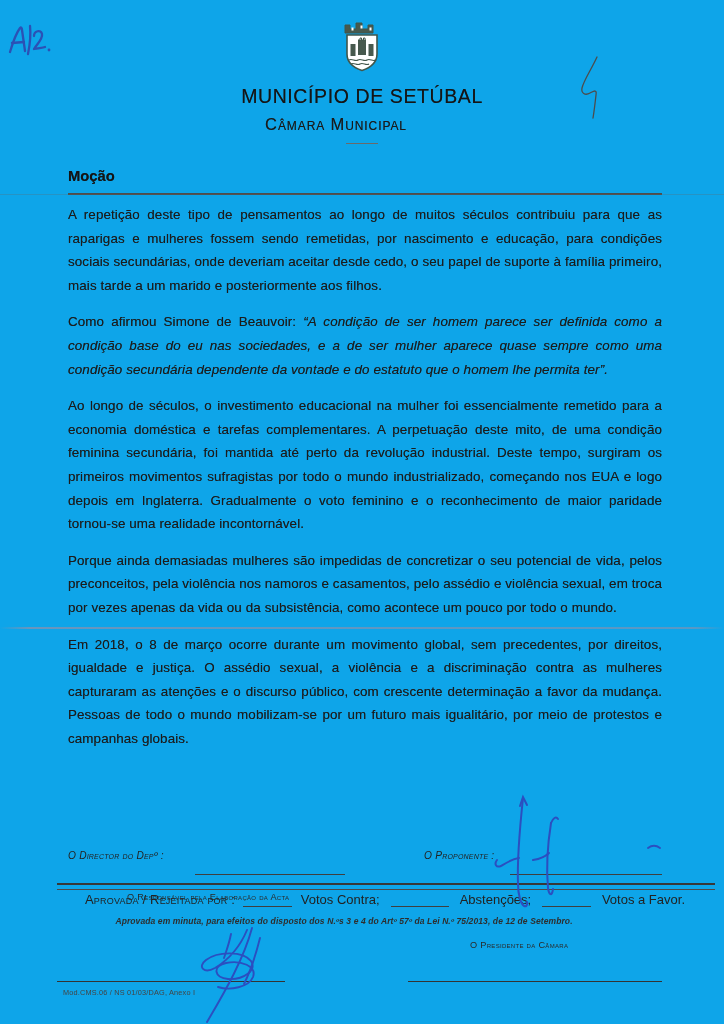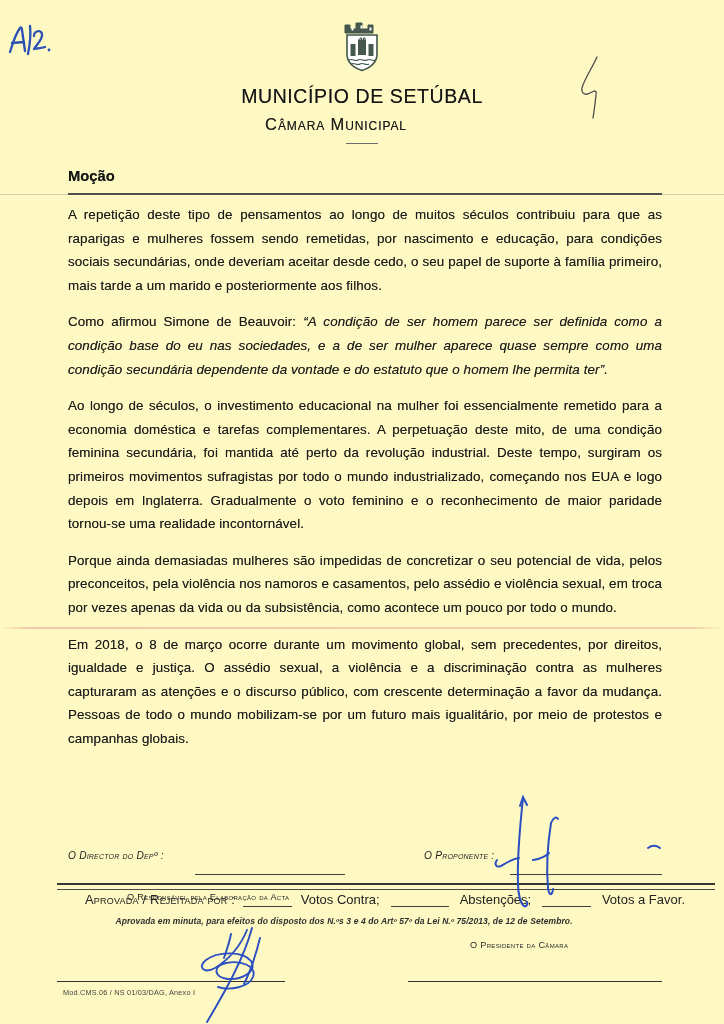--- a/index.html
+++ b/index.html
@@ -1,18 +1,18 @@
 <!DOCTYPE html>
 <html><head>
 <meta charset="utf-8">
 <style>
   html,body{margin:0;padding:0;}
   body{width:724px;height:1024px;background:#e9e9e9;}
   .page{
-    position:relative;width:724px;height:1024px;background:#fef9c3;overflow:hidden;
+    position:relative;width:724px;height:1024px;background:#0ea5e9;overflow:hidden;
     font-family:"Liberation Sans",sans-serif;color:#1e1e1e;
   }
   .soft{text-shadow:0 0 0.5px rgba(25,25,25,0.6);}
 
   
   .crest{position:absolute;left:338px;top:16px;}
   .municipality{position:absolute;left:0;top:85px;width:724px;text-align:center;
     font-size:19.5px;letter-spacing:0.6px;color:#151515;}
   .council{position:absolute;left:0;top:115px;width:672px;text-align:center;
     font-size:16.5px;font-variant:small-caps;letter-spacing:0.9px;color:#1a1a1a;}

